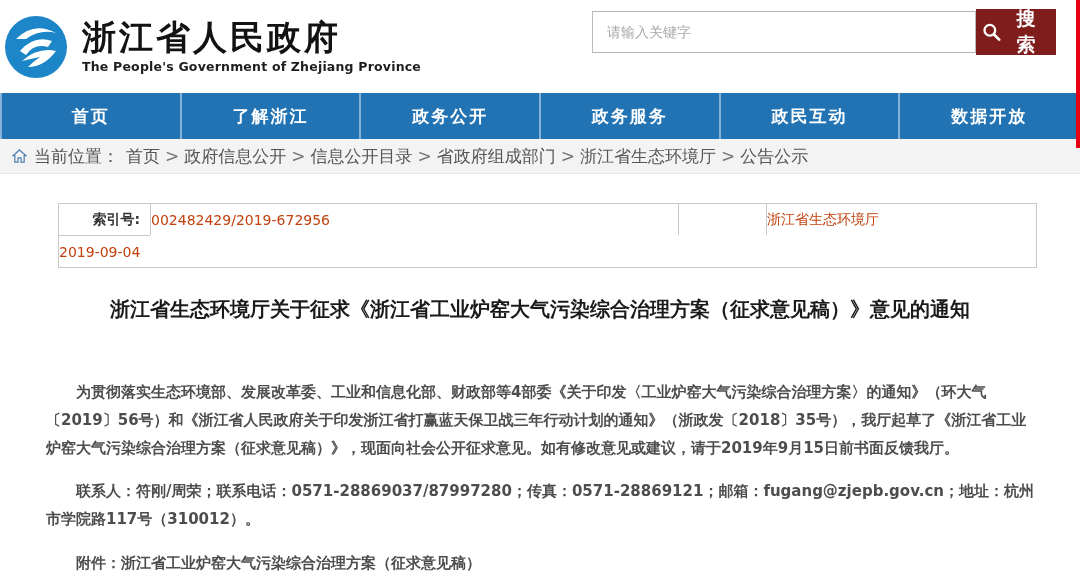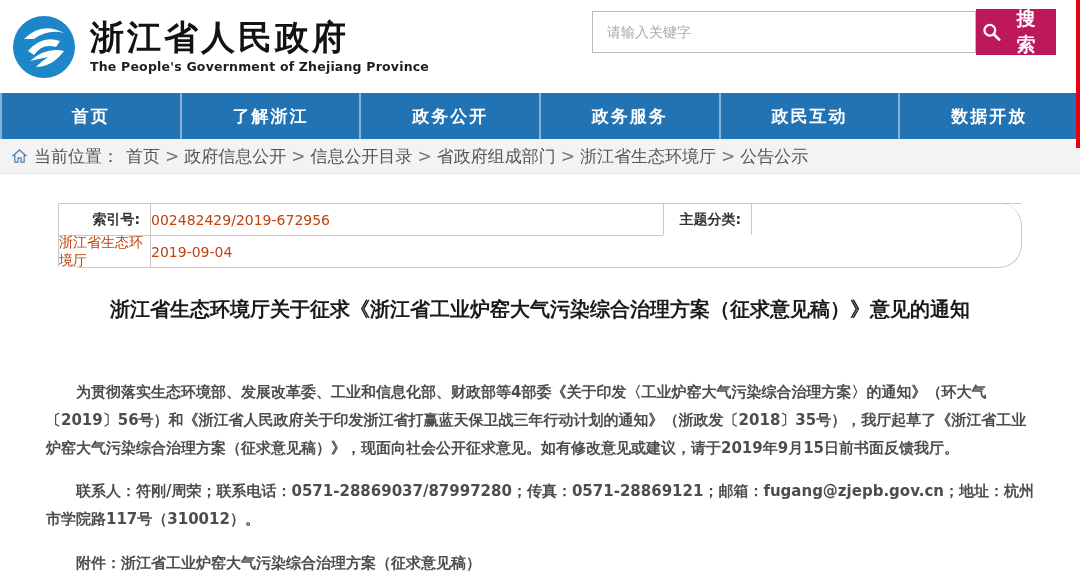--- a/index.html
+++ b/index.html
@@ -5,35 +5,35 @@
   * { box-sizing: border-box; }
   html,body { margin:0; padding:0; }
   body {
     width:1080px; height:581px;
     background:#ffffff;
     font-family:"DejaVu Sans","Liberation Sans",sans-serif;
     position:relative; overflow:hidden;
   }
 
   
-  .header { height:93px; position:relative; display:flex; align-items:center; padding-left:12px; background:#fff; }
+  .header { height:93px; position:relative; display:flex; align-items:center; padding-left:4px; background:#fff; }
   .logo { width:64px; height:64px; flex:0 0 auto; cursor:pointer; }
   .brand { margin-left:14px; }
   .site-name { font-size:34px; font-weight:bold; color:#121212; letter-spacing:3px; line-height:1.1; }
   .site-sub { font-size:12.5px; font-weight:bold; color:#1e1e1e; margin-top:3px; letter-spacing:0.2px; }
 
   .search-wrap { position:absolute; right:24px; top:9px; display:flex; align-items:center; }
   .search-input {
     width:384px; height:42px; border:1px solid #b9b9b9; padding:0 14px;
     font-size:14px; color:#555; outline:none; font-family:inherit;
   }
   .search-input::placeholder { color:#a9a9a9; }
   .search-btn {
     width:80px; height:46px; border:none; margin-left:0;
-    background:#be185d; color:#fff; font-size:19px; font-weight:bold;
+    background:#7f1d1d; color:#fff; font-size:19px; font-weight:bold;
     display:flex; align-items:center; justify-content:center; gap:5px;
     cursor:pointer; letter-spacing:4px; font-family:inherit;
   }
   .red-strip { position:absolute; right:0; top:0; width:4px; height:148px; background:#e60012; z-index:9; }
 
   
   .nav { height:46px; display:flex; background:#2173b4; }
   .nav-item {
     flex:1; display:flex; align-items:center; justify-content:center;
     color:#fff; font-size:17px; font-weight:bold; cursor:pointer;
@@ -49,25 +49,24 @@
   .bc-home { width:15px; height:14px; margin-right:7px; flex:0 0 auto; }
   .bc-label { margin-right:2px; }
   .bc-item { cursor:pointer; margin:0 5px; color:#555; }
   .bc-item:first-of-type { margin-left:3px; }
   .bc-sep { color:#777; }
 
   
   .content { padding:0 30px; }
 
   .meta-table {
-    margin:29px 28px 0 28px;
+    margin:29px 13px 0 28px;
     display:grid; grid-template-columns:92px 513fr 88px 270px;
     border-right:1px solid #c9c9c9; border-bottom:1px solid #c9c9c9;
     background:#fff;
-    border-radius:23px;
   }
   .cell {
     border-left:1px solid #c9c9c9; border-top:1px solid #c9c9c9;
     height:32px; display:flex; align-items:center; font-size:14px;
   }
   .cell.label { justify-content:flex-end; padding-right:10px; font-weight:bold; color:#333; }
   .cell.value { padding-left:0; color:#c2410c; }
 
   .article-title {
     margin:27px 8px 0 8px; text-align:center;
@@ -134,21 +133,20 @@
     <span class="bc-item">浙江省生态环境厅</span>
     <span class="bc-sep">&gt;</span>
     <span class="bc-item">公告公示</span>
   </div>
 
   <div class="content">
 
     <div class="meta-table">
       <div class="cell label">索引号:</div>
       <div class="cell value">002482429/2019-672956</div>
-      <div class="cell label">主题分类:</div>
       <div class="cell value"></div>
 
       <div class="cell value">浙江省生态环境厅</div>
       <div class="cell value">2019-09-04</div>
     </div>
 
     <h1 class="article-title">浙江省生态环境厅关于征求《浙江省工业炉窑大气污染综合治理方案（征求意见稿）》意见的通知</h1>
 
     <div class="article-body">
       <p>为贯彻落实生态环境部、发展改革委、工业和信息化部、财政部等4部委《关于印发〈工业炉窑大气污染综合治理方案〉的通知》（环大气〔2019〕56号）和《浙江省人民政府关于印发浙江省打赢蓝天保卫战三年行动计划的通知》（浙政发〔2018〕35号），我厅起草了《浙江省工业炉窑大气污染综合治理方案（征求意见稿）》，现面向社会公开征求意见。如有修改意见或建议，请于2019年9月15日前书面反馈我厅。</p>

